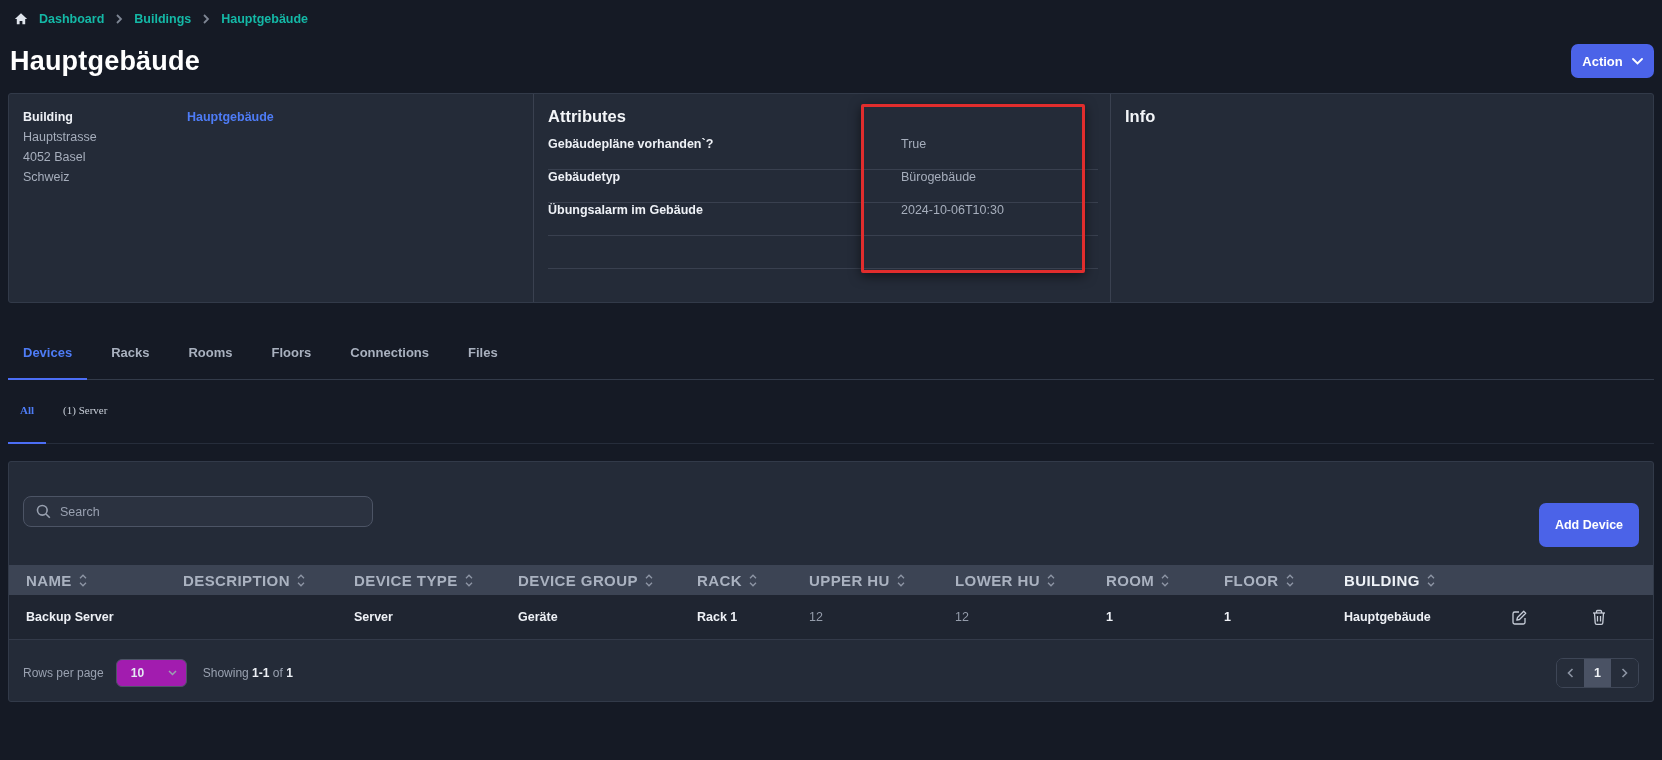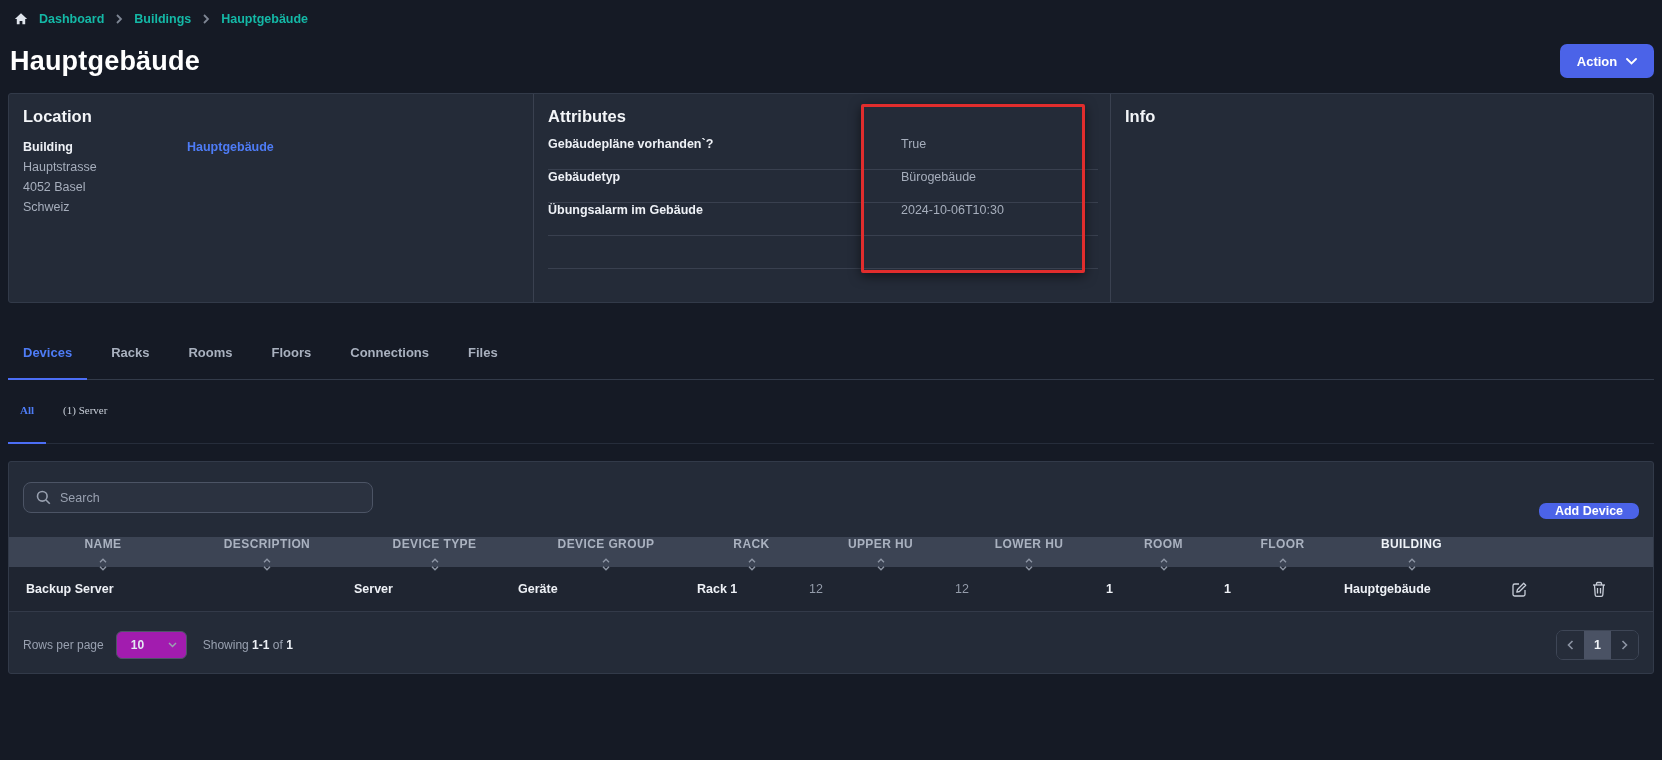--- a/index.html
+++ b/index.html
@@ -20,21 +20,21 @@
   .home-ic { color:#dfe4ec; cursor:pointer; }
 
   
   .page-head { display:flex; justify-content:space-between; align-items:center; margin:16px 8px 0 10px; }
   .page-title { font-size:27px; font-weight:800; letter-spacing:.2px; color:#ffffff; }
   .btn-primary {
     display:flex; align-items:center; justify-content:center; gap:9px;
     background:#4b63e8; color:#fff; border:none; border-radius:7px;
     font-family:inherit; font-size:13px; font-weight:700; cursor:pointer;
   }
-  .action-btn { width:94px; height:34px; }
+  .action-btn { width:83px; height:34px; }
 
   
   .info-card {
     display:flex; margin:15px 8px 0; height:210px;
     background:#242b38; border:1px solid #323a49; border-radius:3px;
   }
   .panel { padding:13px 12px 0 14px; }
   .panel h2 { font-size:16.5px; font-weight:800; color:#f3f5f8; margin-bottom:11px; }
   .panel-location { width:524px; }
   .panel-attributes { width:577px; border-left:1px solid #3a4150; }
@@ -77,30 +77,30 @@
   .search-box {
     display:flex; align-items:center; gap:9px; width:350px; height:31px;
     background:#2b3240; border:1px solid #4c5465; border-radius:8px; padding:0 10px 0 12px;
     color:#98a0af;
   }
   .search-input {
     flex:1; background:transparent; border:none; outline:none; color:#dfe4ec;
     font-family:inherit; font-size:12.5px;
   }
   .search-input::placeholder { color:#99a1b0; }
-  .add-btn { width:100px; height:16px; font-size:12.5px;margin-top:27px; }
+  .add-btn { width:100px; height:44px; font-size:12.5px;margin-top:27px; }
 
   .thead, .trow {
     display:grid;
     grid-template-columns:157px 171px 164px 179px 112px 146px 151px 118px 120px 1fr 80px 80px;
     align-items:center; padding:0 14px;
   }
   .thead { margin-top:18px; height:30px; background:#3c4454; }
-  .th { display:flex; align-items:center; gap:7px; font-size:12px; font-weight:700;
-        letter-spacing:.4px; color:#aab2c0; cursor:pointer; padding-left:3px;flex-direction:column; }
+  .th { display:flex; align-items:center; gap:7px; font-size:15px; font-weight:700;
+        letter-spacing:.4px; color:#aab2c0; cursor:pointer; padding-left:3px; }
   .th.th-active { color:#eef2f7; }
   .sort-ic { color:#8f97a6; flex:none; }
 
   .trow { height:45px; background:#1f2531; border-bottom:1px solid #333a49; font-size:12.5px; }
   .td { padding-left:3px; color:#949caa; }
   .td.strong { color:#eef1f6; font-weight:700; }
   .row-ic { display:flex; justify-content:center; color:#c7cdd8; cursor:pointer; background:none; border:none; }
 
   
   .tfoot { display:flex; align-items:center; margin:0 14px; padding-top:18px; }
@@ -152,21 +152,20 @@
     <span>
       <svg width="11" height="7" viewBox="0 0 11 7">
           <path d="M1 1 L5.5 5.5 L10 1" fill="none" stroke="currentColor" stroke-width="1.8" stroke-linecap="round"></path>
         </svg>
     </span>
   </button>
 </header>
 
 <section class="info-card">
   <div class="panel panel-location">
-    <h2>Location</h2>
     <div class="loc-row">
       <span class="loc-label">Building</span>
       <span class="loc-link">Hauptgebäude</span>
     </div>
     <div class="loc-row">
       <span class="addr-lines">
         <div>Hauptstrasse</div>
         <div>4052 Basel</div>
         <div>Schweiz</div>
       </span>

